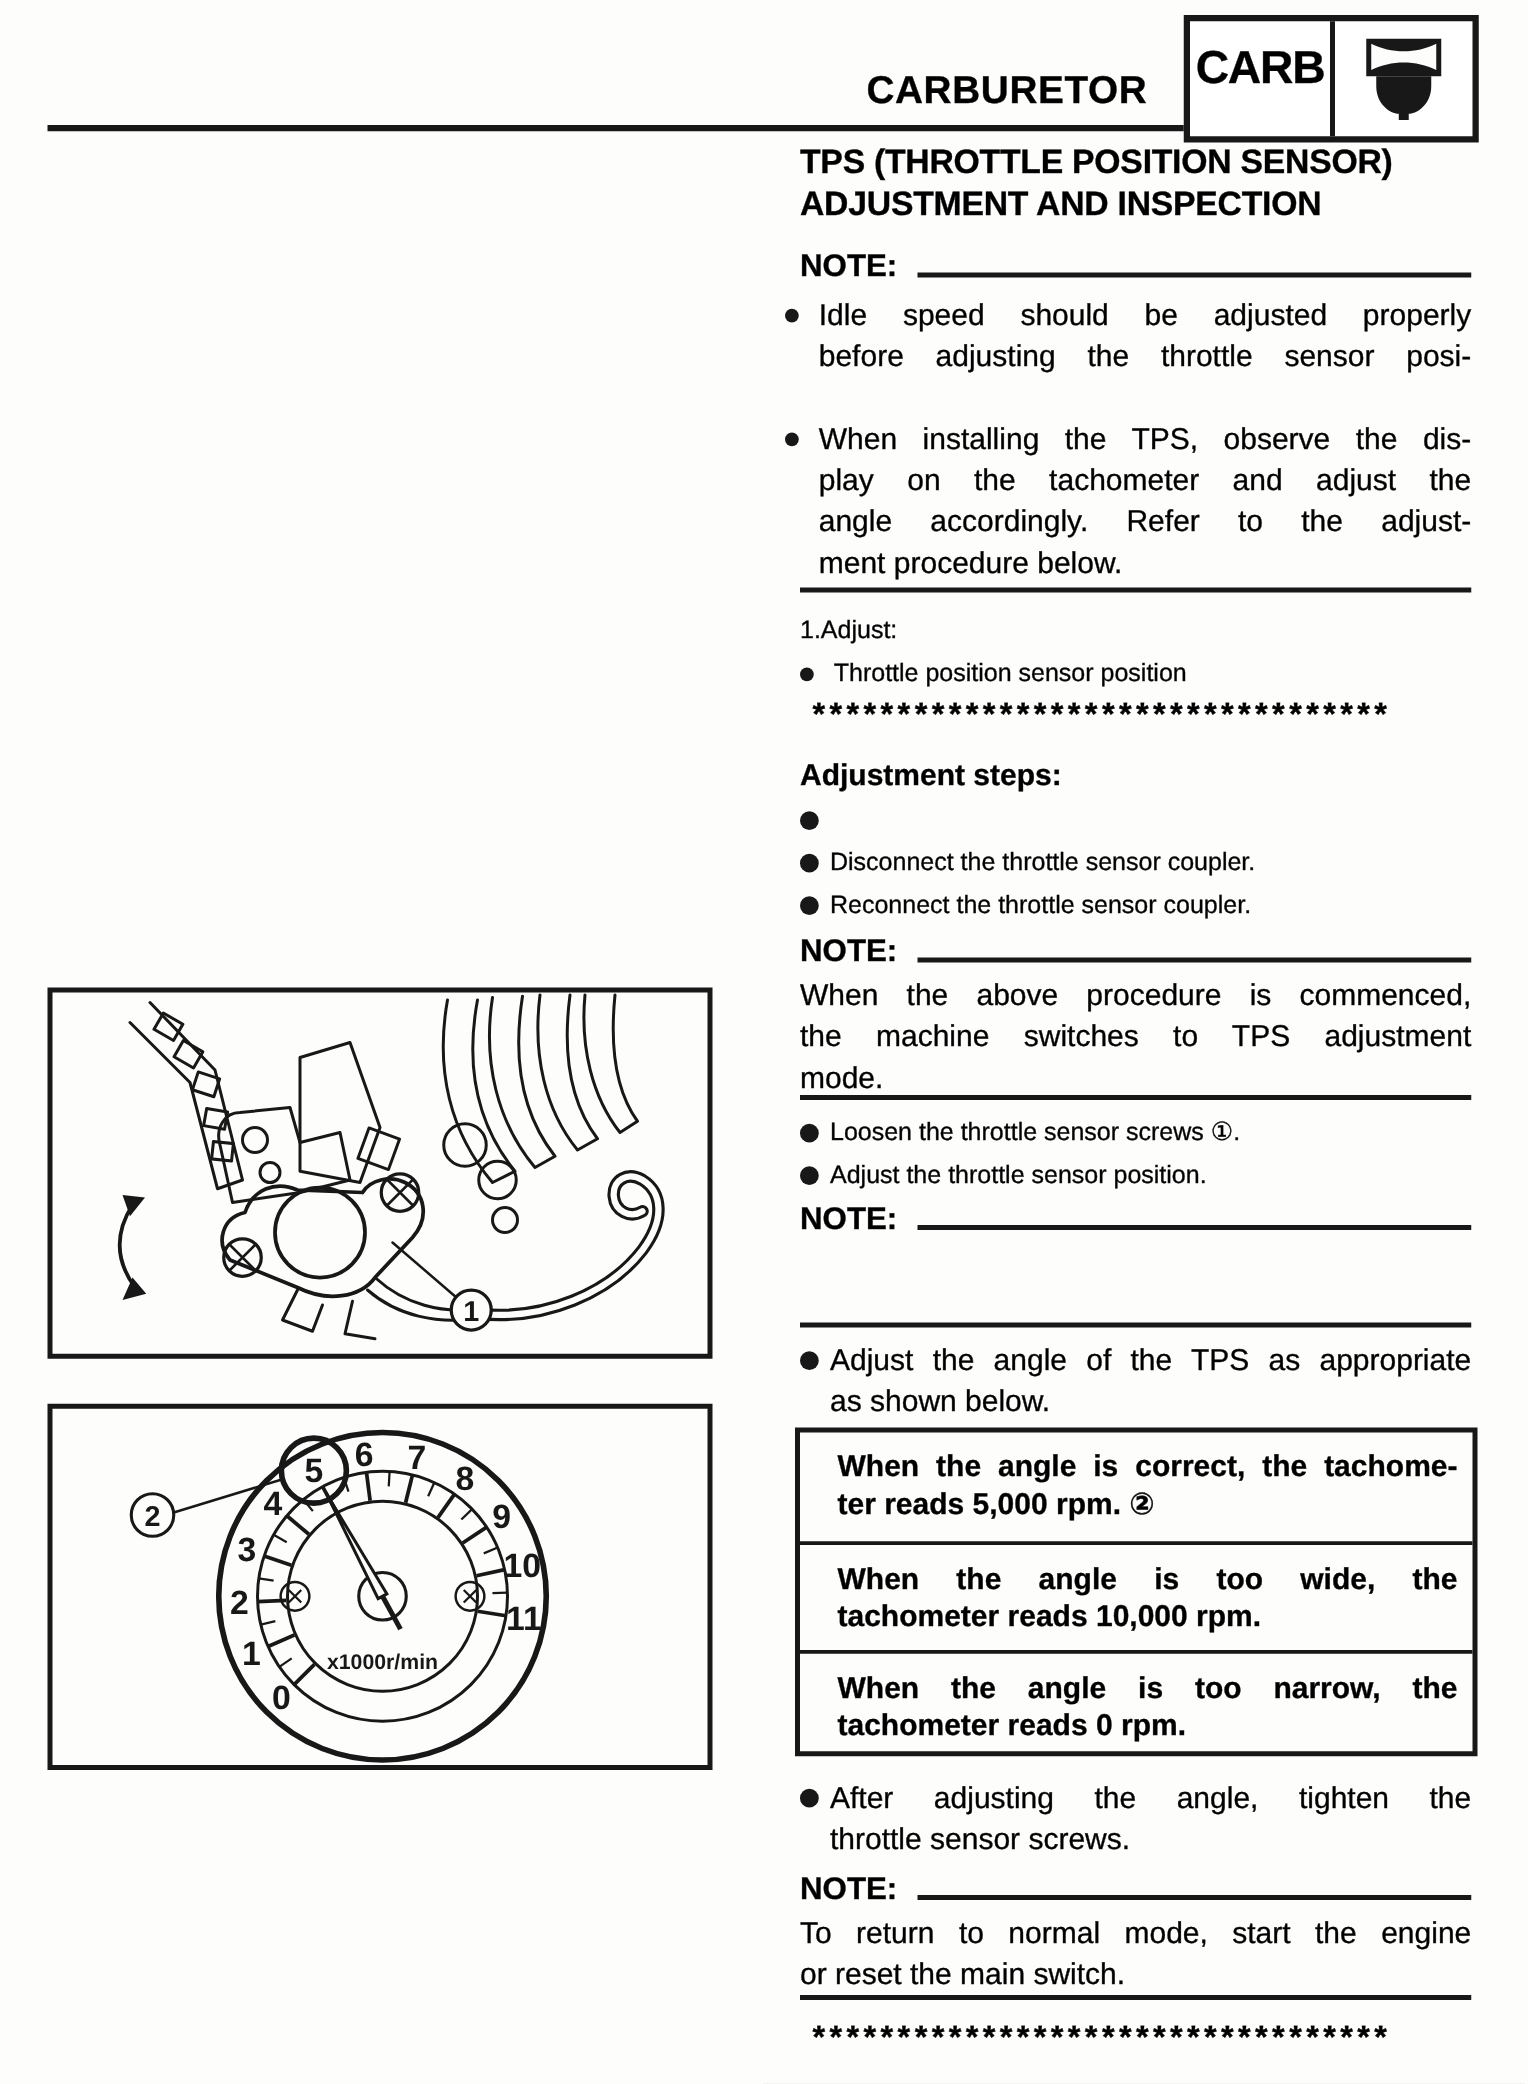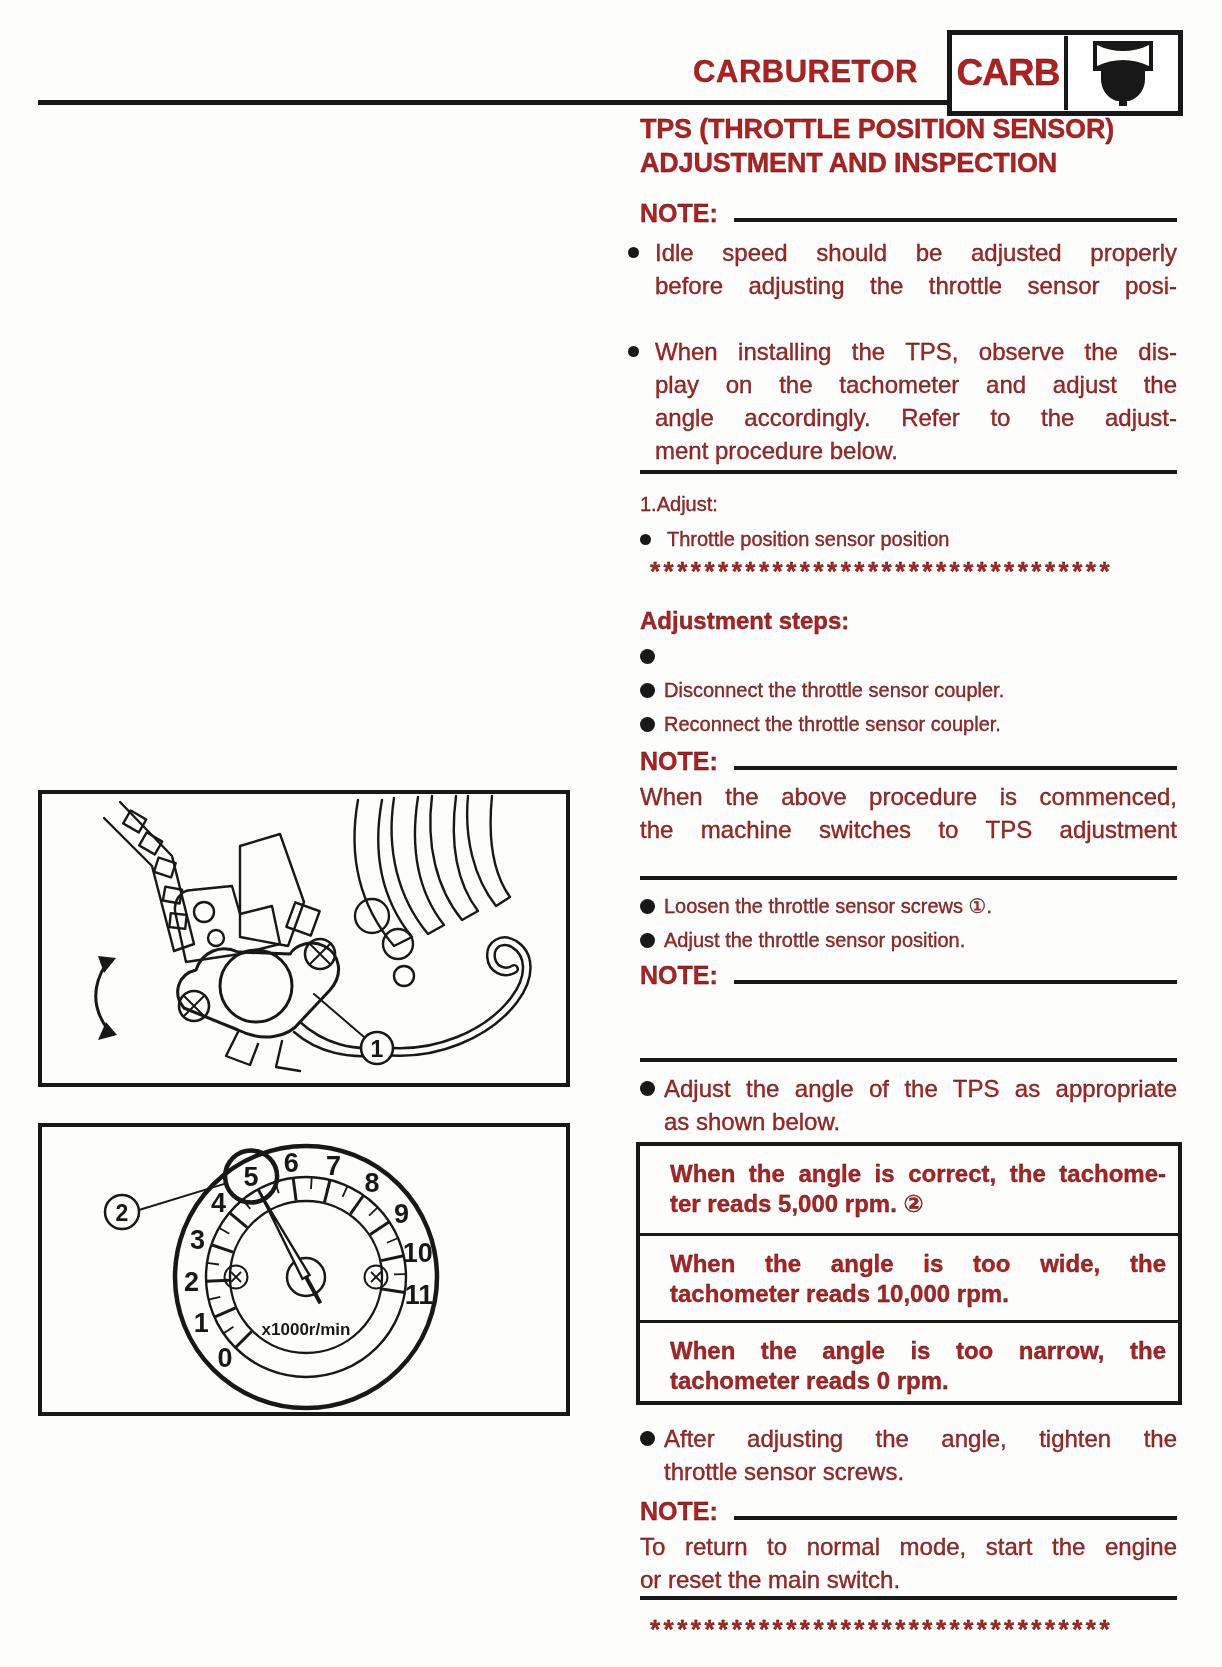--- a/index.html
+++ b/index.html
@@ -1,27 +1,27 @@
 <!DOCTYPE html>
 <html><head>
 <meta charset="utf-8">
 <style>
   html,body{margin:0;padding:0;background:#e8e8e6;}
   .page{
     position:relative; width:1222px; height:1667px; margin:0 auto;
-    background:#fdfdfc; color:#b91c1c; overflow:hidden;
+    background:#fdfdfc; color:#000000; overflow:hidden;
     font-family:"Liberation Sans","DejaVu Sans",sans-serif;
     -webkit-text-stroke:0.3px #181818;
   }
   
   .h-title{position:absolute; left:560px; top:54px; width:358px; text-align:right;
     font-size:31px; font-weight:700; letter-spacing:0.5px;}
   .h-rule{position:absolute; left:38px; top:100px; width:910px; height:5px; background:#181818;}
-  .badge{position:absolute; left:947px; top:30px; width:236px; height:86px;
-    border:5px solid #181818; box-sizing:border-box; display:flex; background:#fff;align-items:center;}
+  .badge{position:absolute; left:947px; top:12px; width:236px; height:102px;
+    border:5px solid #181818; box-sizing:border-box; display:flex; background:#fff;}
   .badge-label{width:112px; text-align:center; font-size:37px; font-weight:700;
     letter-spacing:-1px; line-height:74px; border-right:4px solid #181818;}
   .badge-icon{flex:1; display:flex; align-items:center; justify-content:center;}
   
   .sec{position:absolute; left:640px; width:537px;}
   .doc-title{font-size:27px; font-weight:700; line-height:34px; letter-spacing:-0.2px;}
   .note-head{display:flex; align-items:center;}
   .note-label{font-size:25px; font-weight:700; line-height:26px; flex:none;}
   .nrule{flex:1; height:4px; background:#181818; margin-left:16px; margin-top:14px;}
   .hr4{position:absolute; left:640px; width:537px; height:4px; background:#181818;}
@@ -122,20 +122,21 @@
 
   <div class="sec" style="top:748px">
     <div class="note-head">
       <span class="note-label">NOTE:</span>
       <span class="nrule"></span>
     </div>
   </div>
   <div class="sec lines" style="top:780px">
       <div class="ln jl">When the above procedure is commenced,</div>
       <div class="ln jl">the machine switches to TPS adjustment</div>
+      <div class="ln">mode.</div>
     </div>
   <div class="hr4" style="top:876px"></div>
 
   <div class="sec step" style="top:890px">
     <span class="dotb"></span>
     <div class="plain">Loosen the throttle sensor screws ①.</div>
   </div>
   <div class="sec step" style="top:924px">
     <span class="dotb"></span>
     <div class="plain">Adjust the throttle sensor position.</div>

